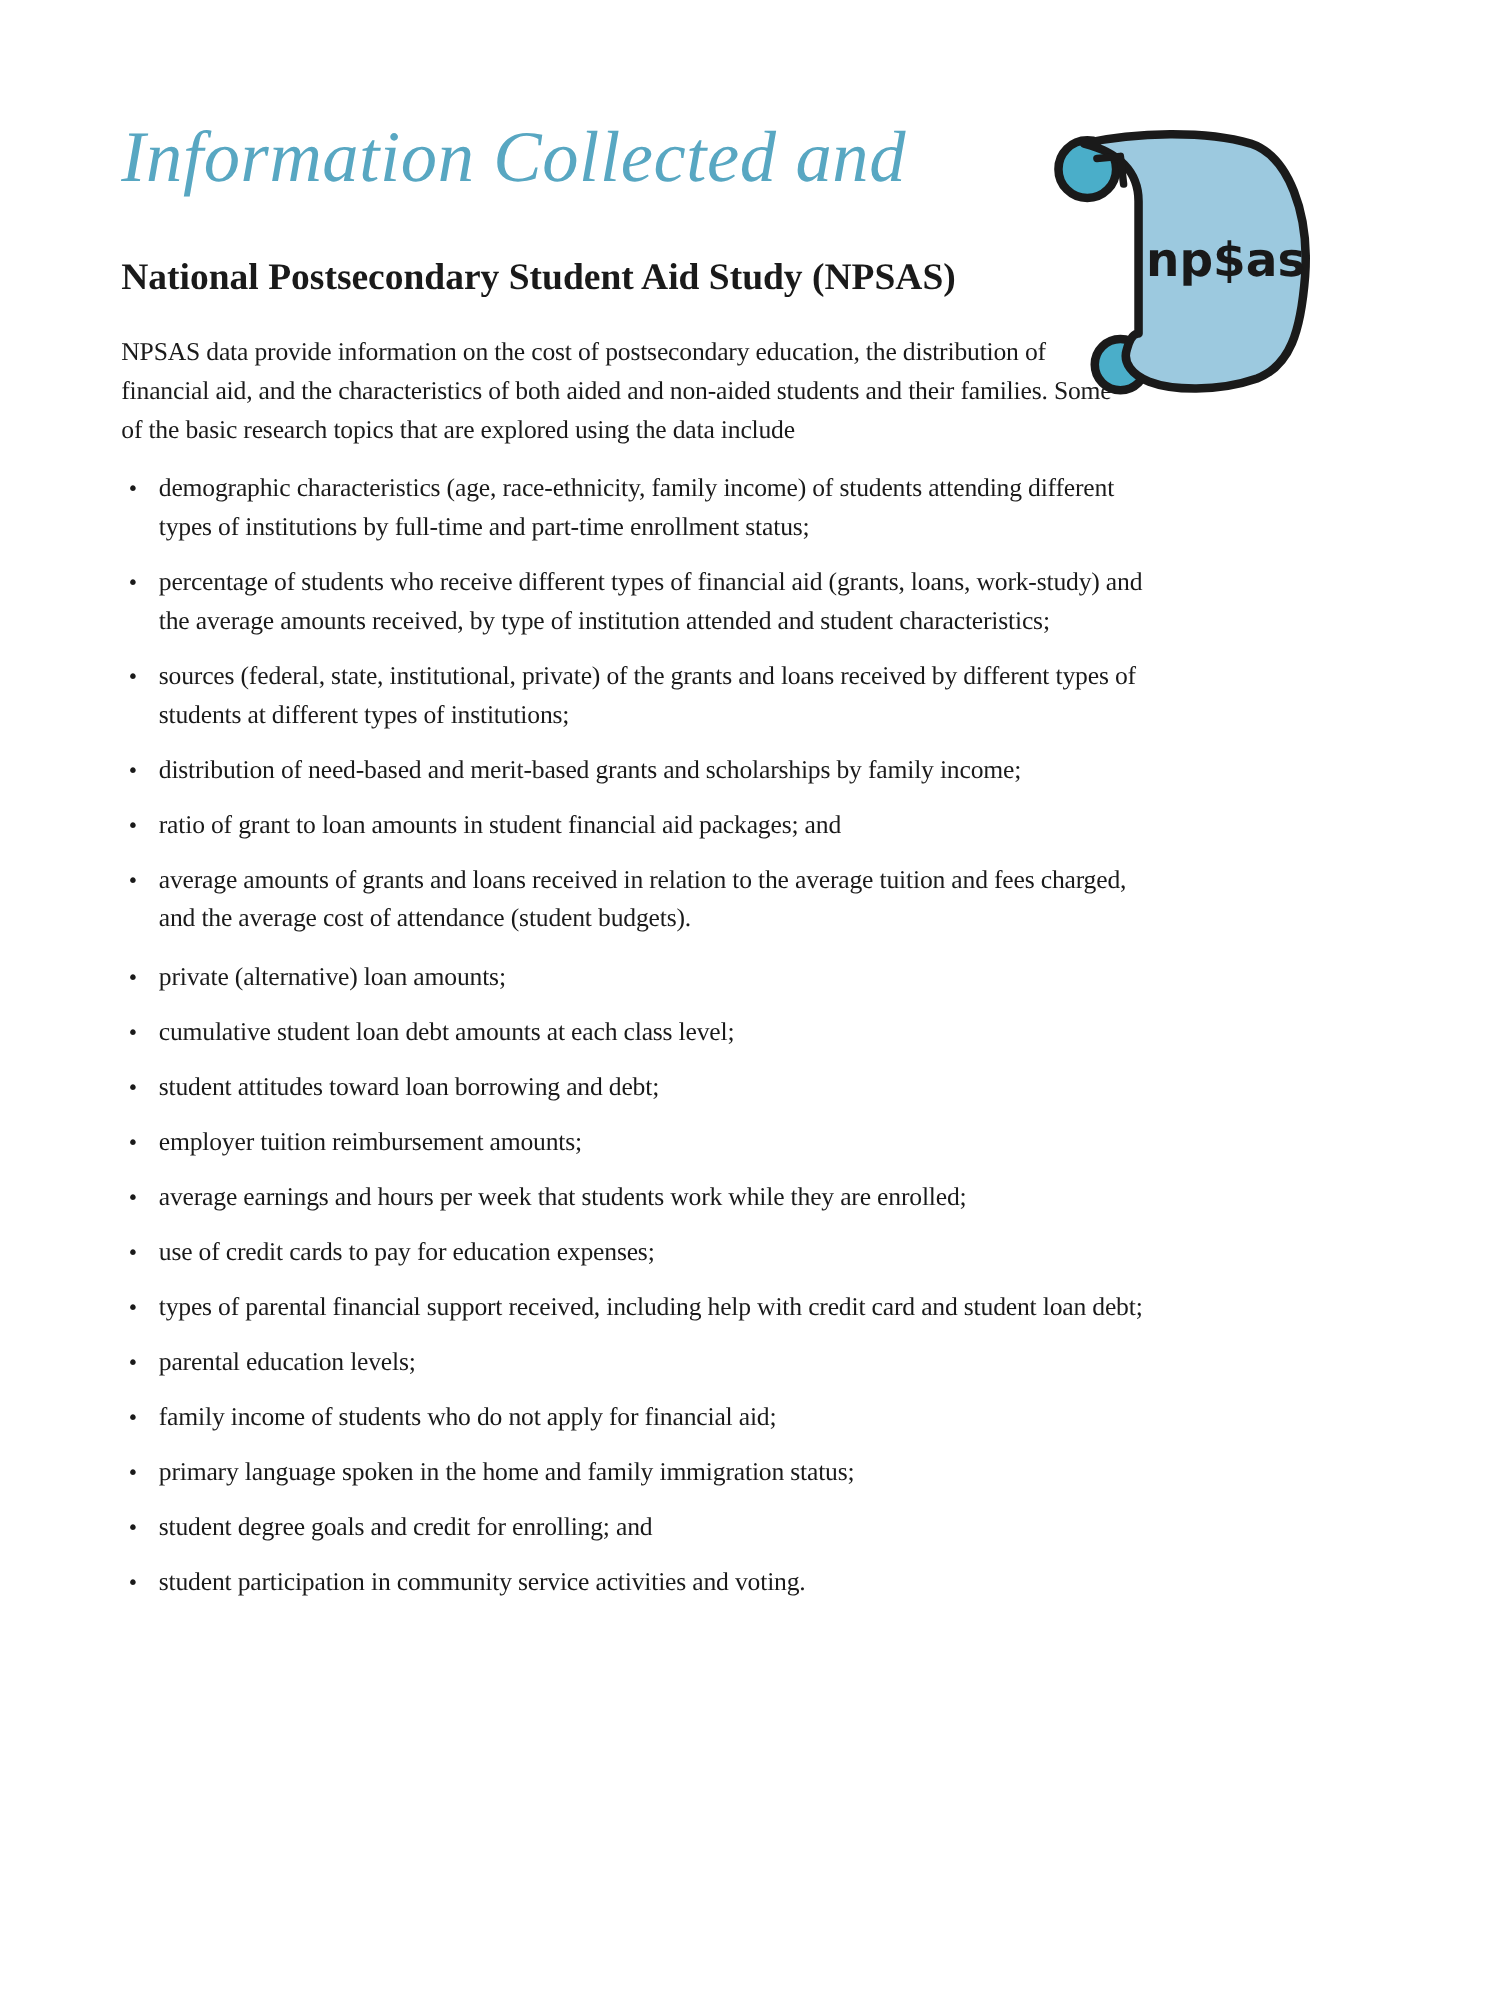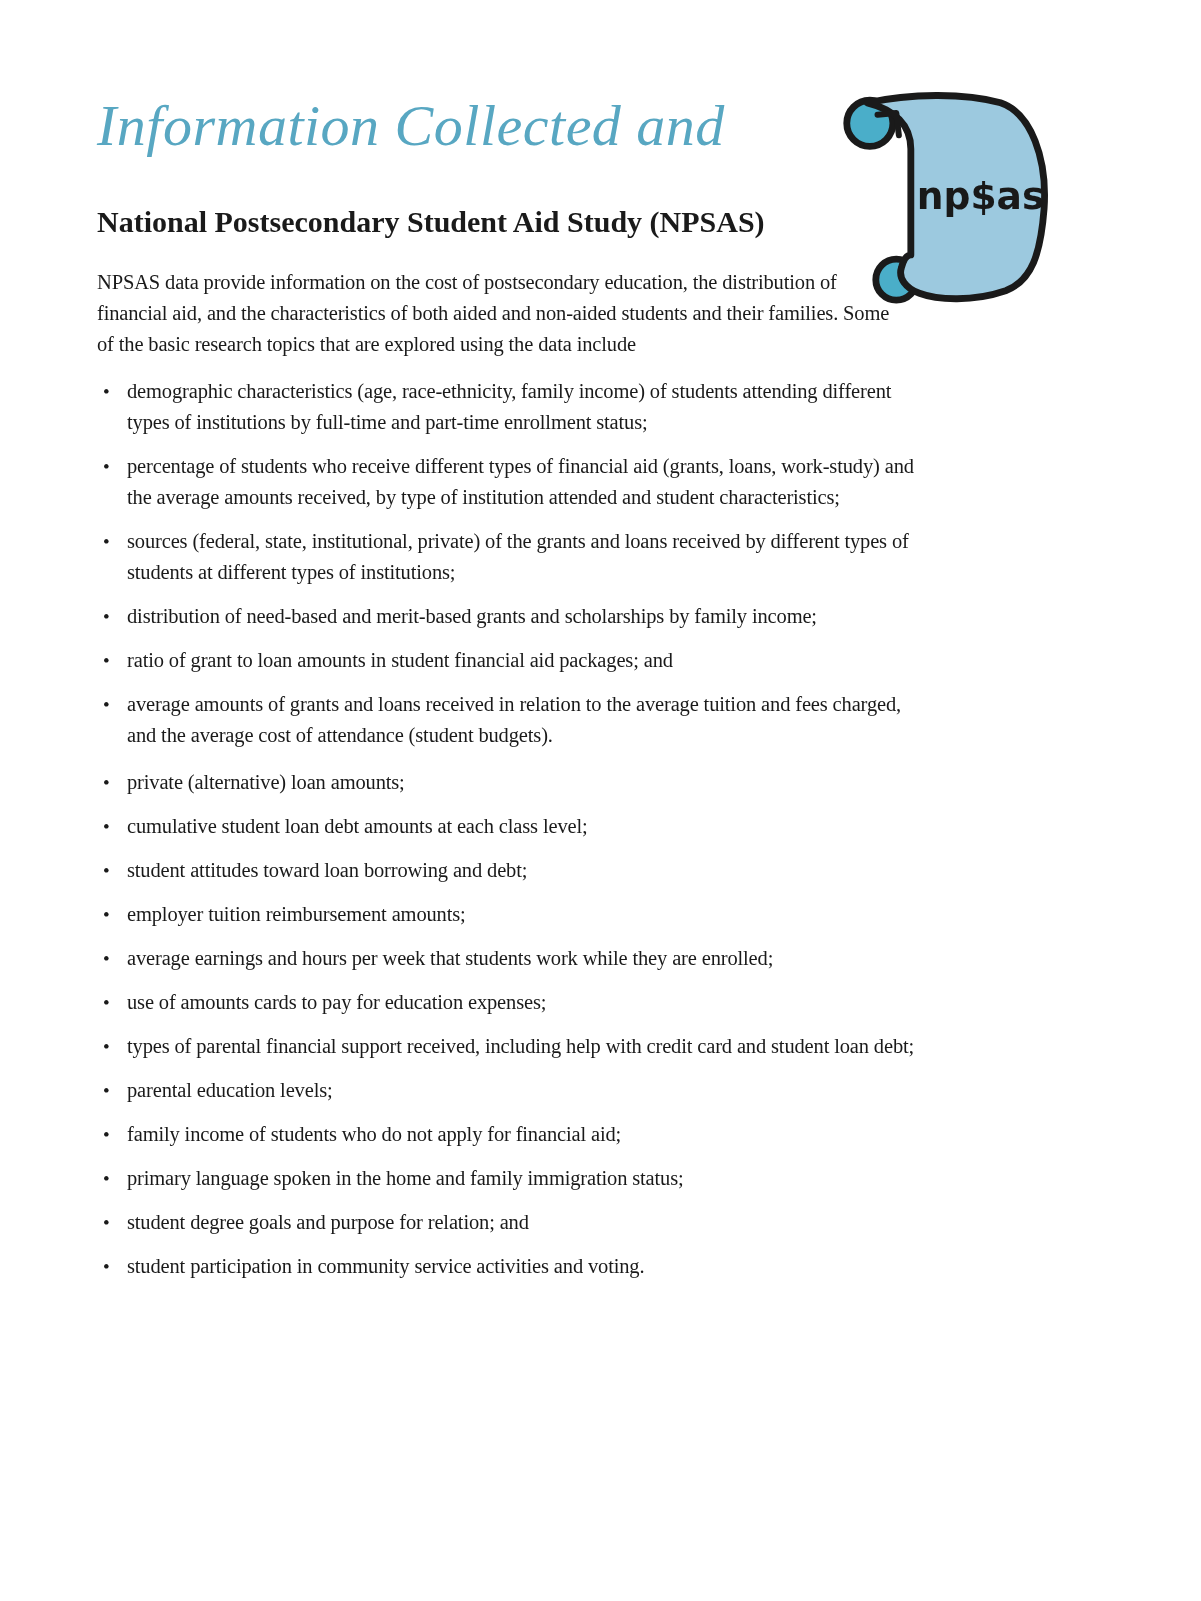--- a/index.html
+++ b/index.html
@@ -24,21 +24,21 @@
   .title-block {
     font-style: italic;
     font-size: 58px;
     line-height: 75px;
     color: var(--title-accent, #58a7c2);
     letter-spacing: 0.5px;
     width: 740px;
   }
   .logo {
     position: absolute;
-    top: 96px;
+    top: 108px;
     left: 845px;
     width: 200px;
     height: 205px;
     text-decoration: underline;
   }
   .logo svg { width: 100%; height: 100%; overflow: visible; }
   .scroll-sheet {
     fill: var(--scroll-light, #9cc9df);
     stroke: var(--scroll-outline, #1a1a1a);
     stroke-width: 8;
@@ -179,41 +179,41 @@
       <li>
         <span class="bullet">•</span>
         <span class="li-text">employer tuition reimbursement amounts;</span>
       </li>
       <li>
         <span class="bullet">•</span>
         <span class="li-text">average earnings and hours per week that students work while they are enrolled;</span>
       </li>
       <li>
         <span class="bullet">•</span>
-        <span class="li-text">use of amounts cards to pay for education expenses;</span>
+        <span class="li-text">use of credit cards to pay for education expenses;</span>
       </li>
       <li>
         <span class="bullet">•</span>
         <span class="li-text">types of parental financial support received, including help with credit card and student loan debt;</span>
       </li>
       <li>
         <span class="bullet">•</span>
         <span class="li-text">parental education levels;</span>
       </li>
       <li>
         <span class="bullet">•</span>
         <span class="li-text">family income of students who do not apply for financial aid;</span>
       </li>
       <li>
         <span class="bullet">•</span>
         <span class="li-text">primary language spoken in the home and family immigration status;</span>
       </li>
       <li>
         <span class="bullet">•</span>
-        <span class="li-text">student degree goals and purpose for relation; and</span>
+        <span class="li-text">student degree goals and credit for enrolling; and</span>
       </li>
       <li>
         <span class="bullet">•</span>
         <span class="li-text">student participation in community service activities and voting.</span>
       </li>
     </ul>
 
 </div>
 
 </body></html>

